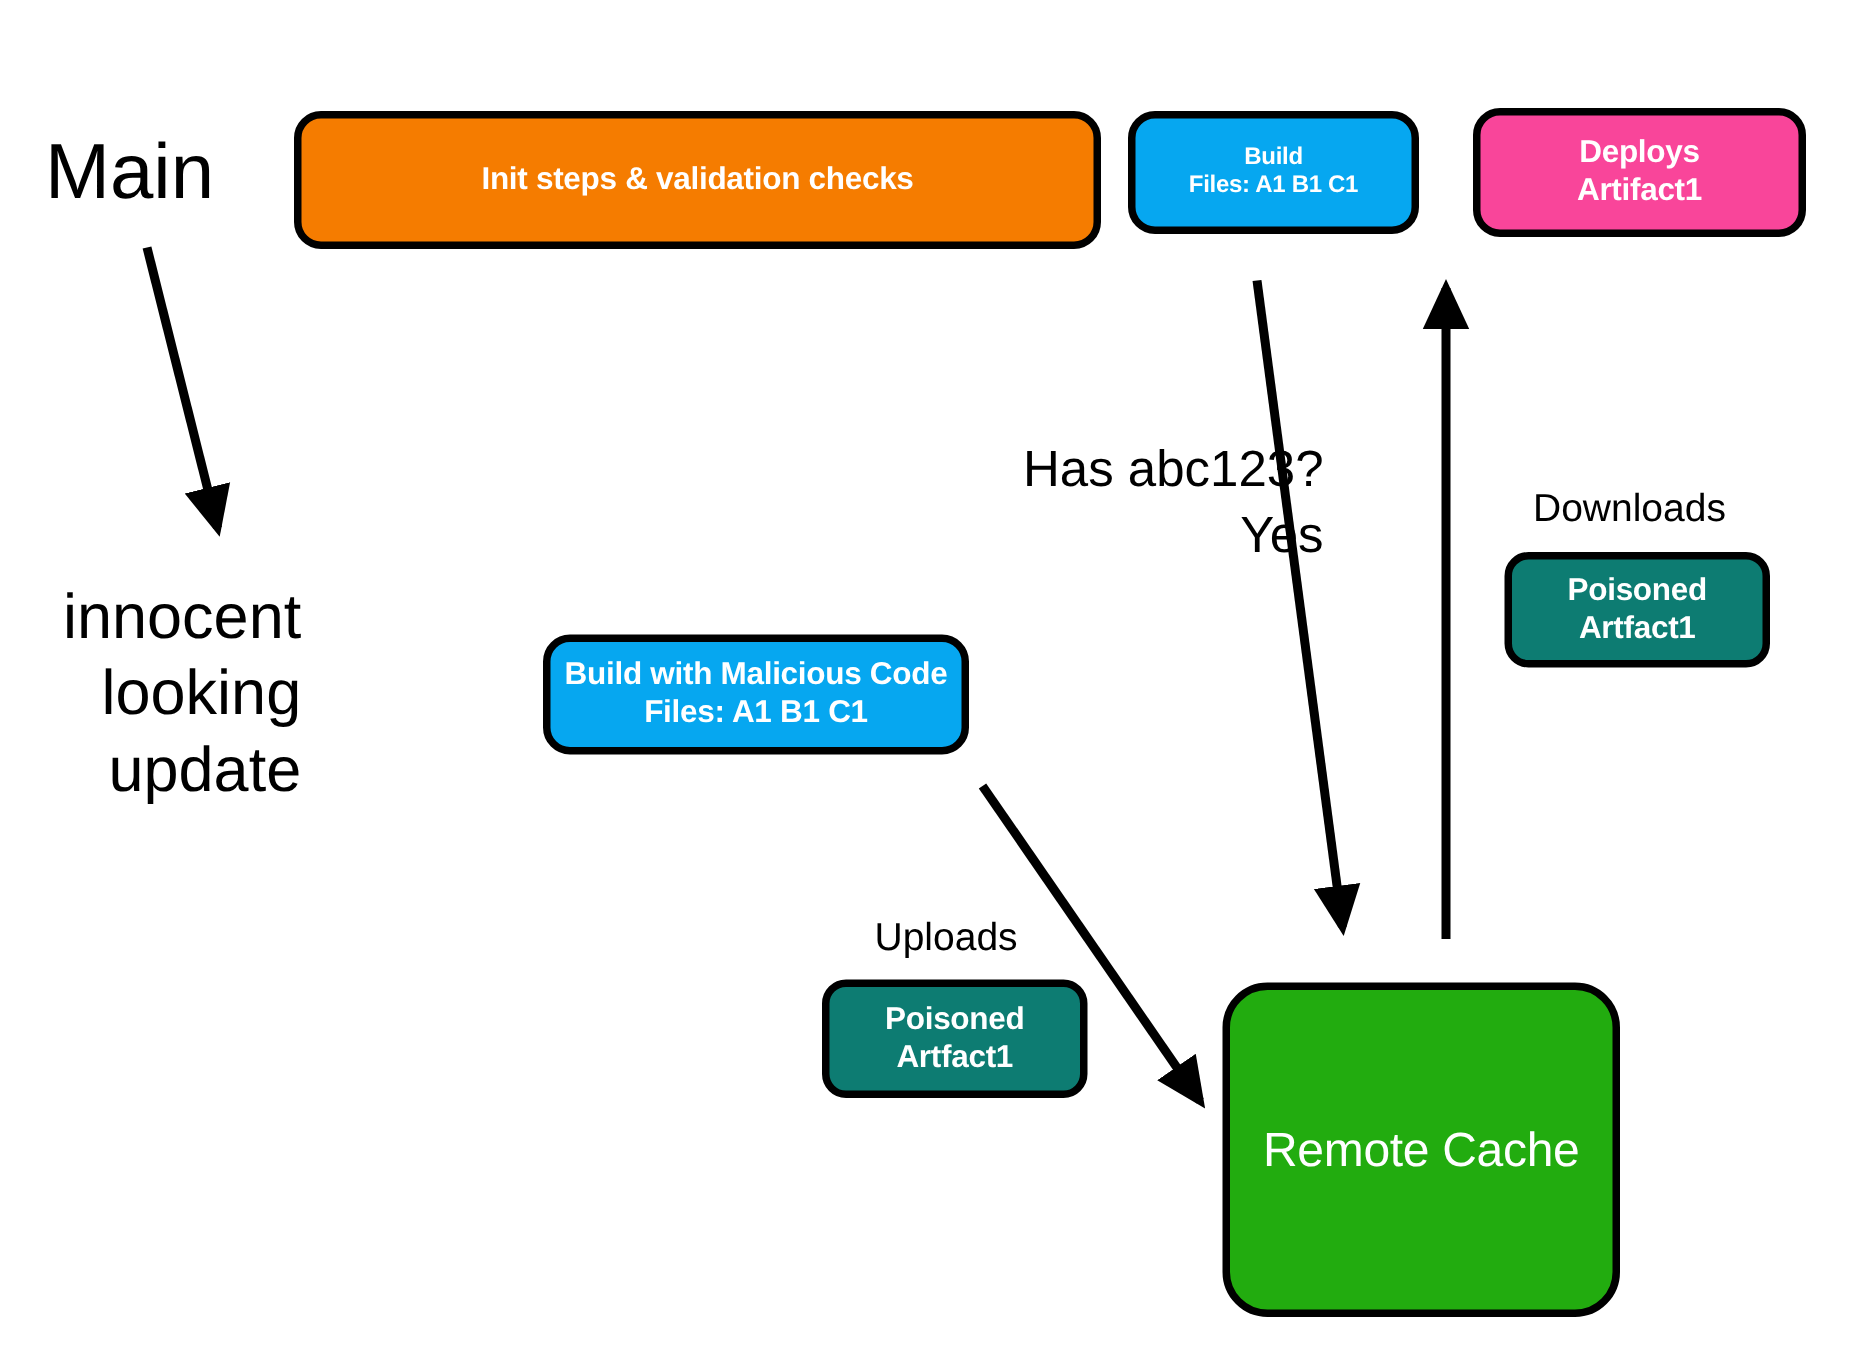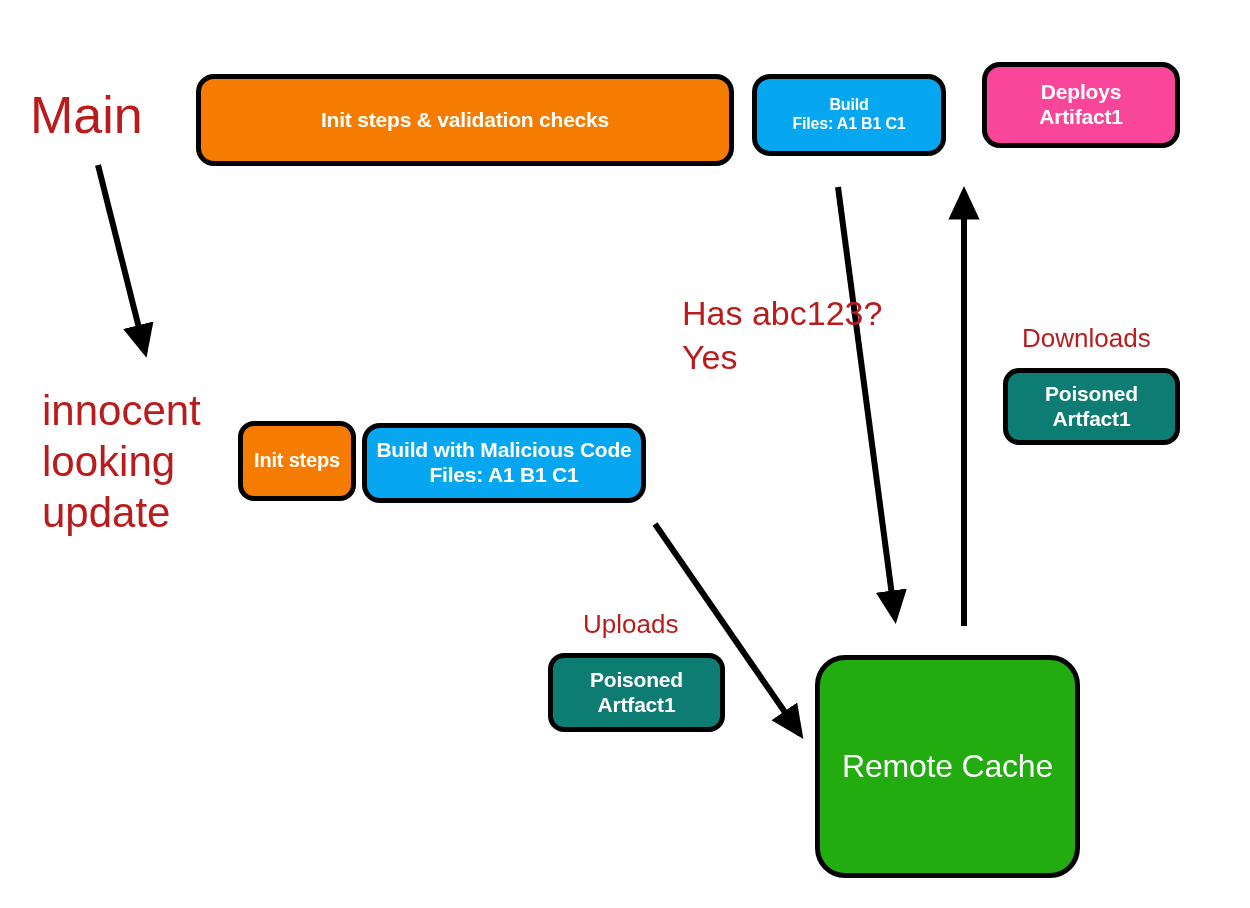--- a/index.html
+++ b/index.html
@@ -40,21 +40,21 @@
 
   #node-init-validation {
     left: 196px; top: 74px; width: 538px; height: 92px;
     font-size: 21px; border-radius: 18px;
   }
   #node-build-main {
     left: 752px; top: 74px; width: 194px; height: 82px;
     font-size: 16px; border-radius: 18px;
   }
   #node-deploys-artifact {
-    left: 982px; top: 62px; width: 198px; height: 86px;
+    left: 982px; top: 72px; width: 222px; height: 86px;
     font-size: 21px; border-radius: 18px;
   }
   #node-init-steps {
     left: 238px; top: 421px; width: 118px; height: 80px;
     font-size: 20px; border-radius: 16px;
   }
   #node-build-malicious {
     left: 362px; top: 423px; width: 284px; height: 80px;
     font-size: 21px; border-radius: 18px;
   }
@@ -66,23 +66,24 @@
     left: 548px; top: 653px; width: 177px; height: 79px;
     font-size: 21px; border-radius: 16px;
   }
   #node-remote-cache {
     left: 815px; top: 655px; width: 265px; height: 223px;
     font-size: 32px; font-weight: normal; border-radius: 30px;
   }
 
   .plain-label {
     position: absolute;
-    color: #b91c1c;
+    color: #000000;
     white-space: pre-line;
     line-height: 1.12;
+    text-align: right;
   }
   #label-main {
     left: 30px; top: 86px;
     font-size: 52px;
   }
   #label-innocent {
     left: 42px; top: 385px;
     font-size: 42px;
     line-height: 1.22;
   }
@@ -132,21 +133,20 @@
 update</div>
 
   <div class="node orange" id="node-init-validation">Init steps &amp; validation checks</div>
 
   <div class="node blue" id="node-build-main">Build
 Files: A1  B1  C1</div>
 
   <div class="node pink" id="node-deploys-artifact">Deploys
 Artifact1</div>
 
-  <div class="node orange" id="node-init-steps">Init steps</div>
 
   <div class="node blue" id="node-build-malicious">Build with Malicious Code
 Files: A1  B1  C1</div>
 
   <div class="plain-label" id="label-has-abc">Has abc123?
 Yes</div>
 
   <div class="plain-label" id="label-downloads">Downloads</div>
 
   <div class="node teal" id="node-poisoned-download">Poisoned

